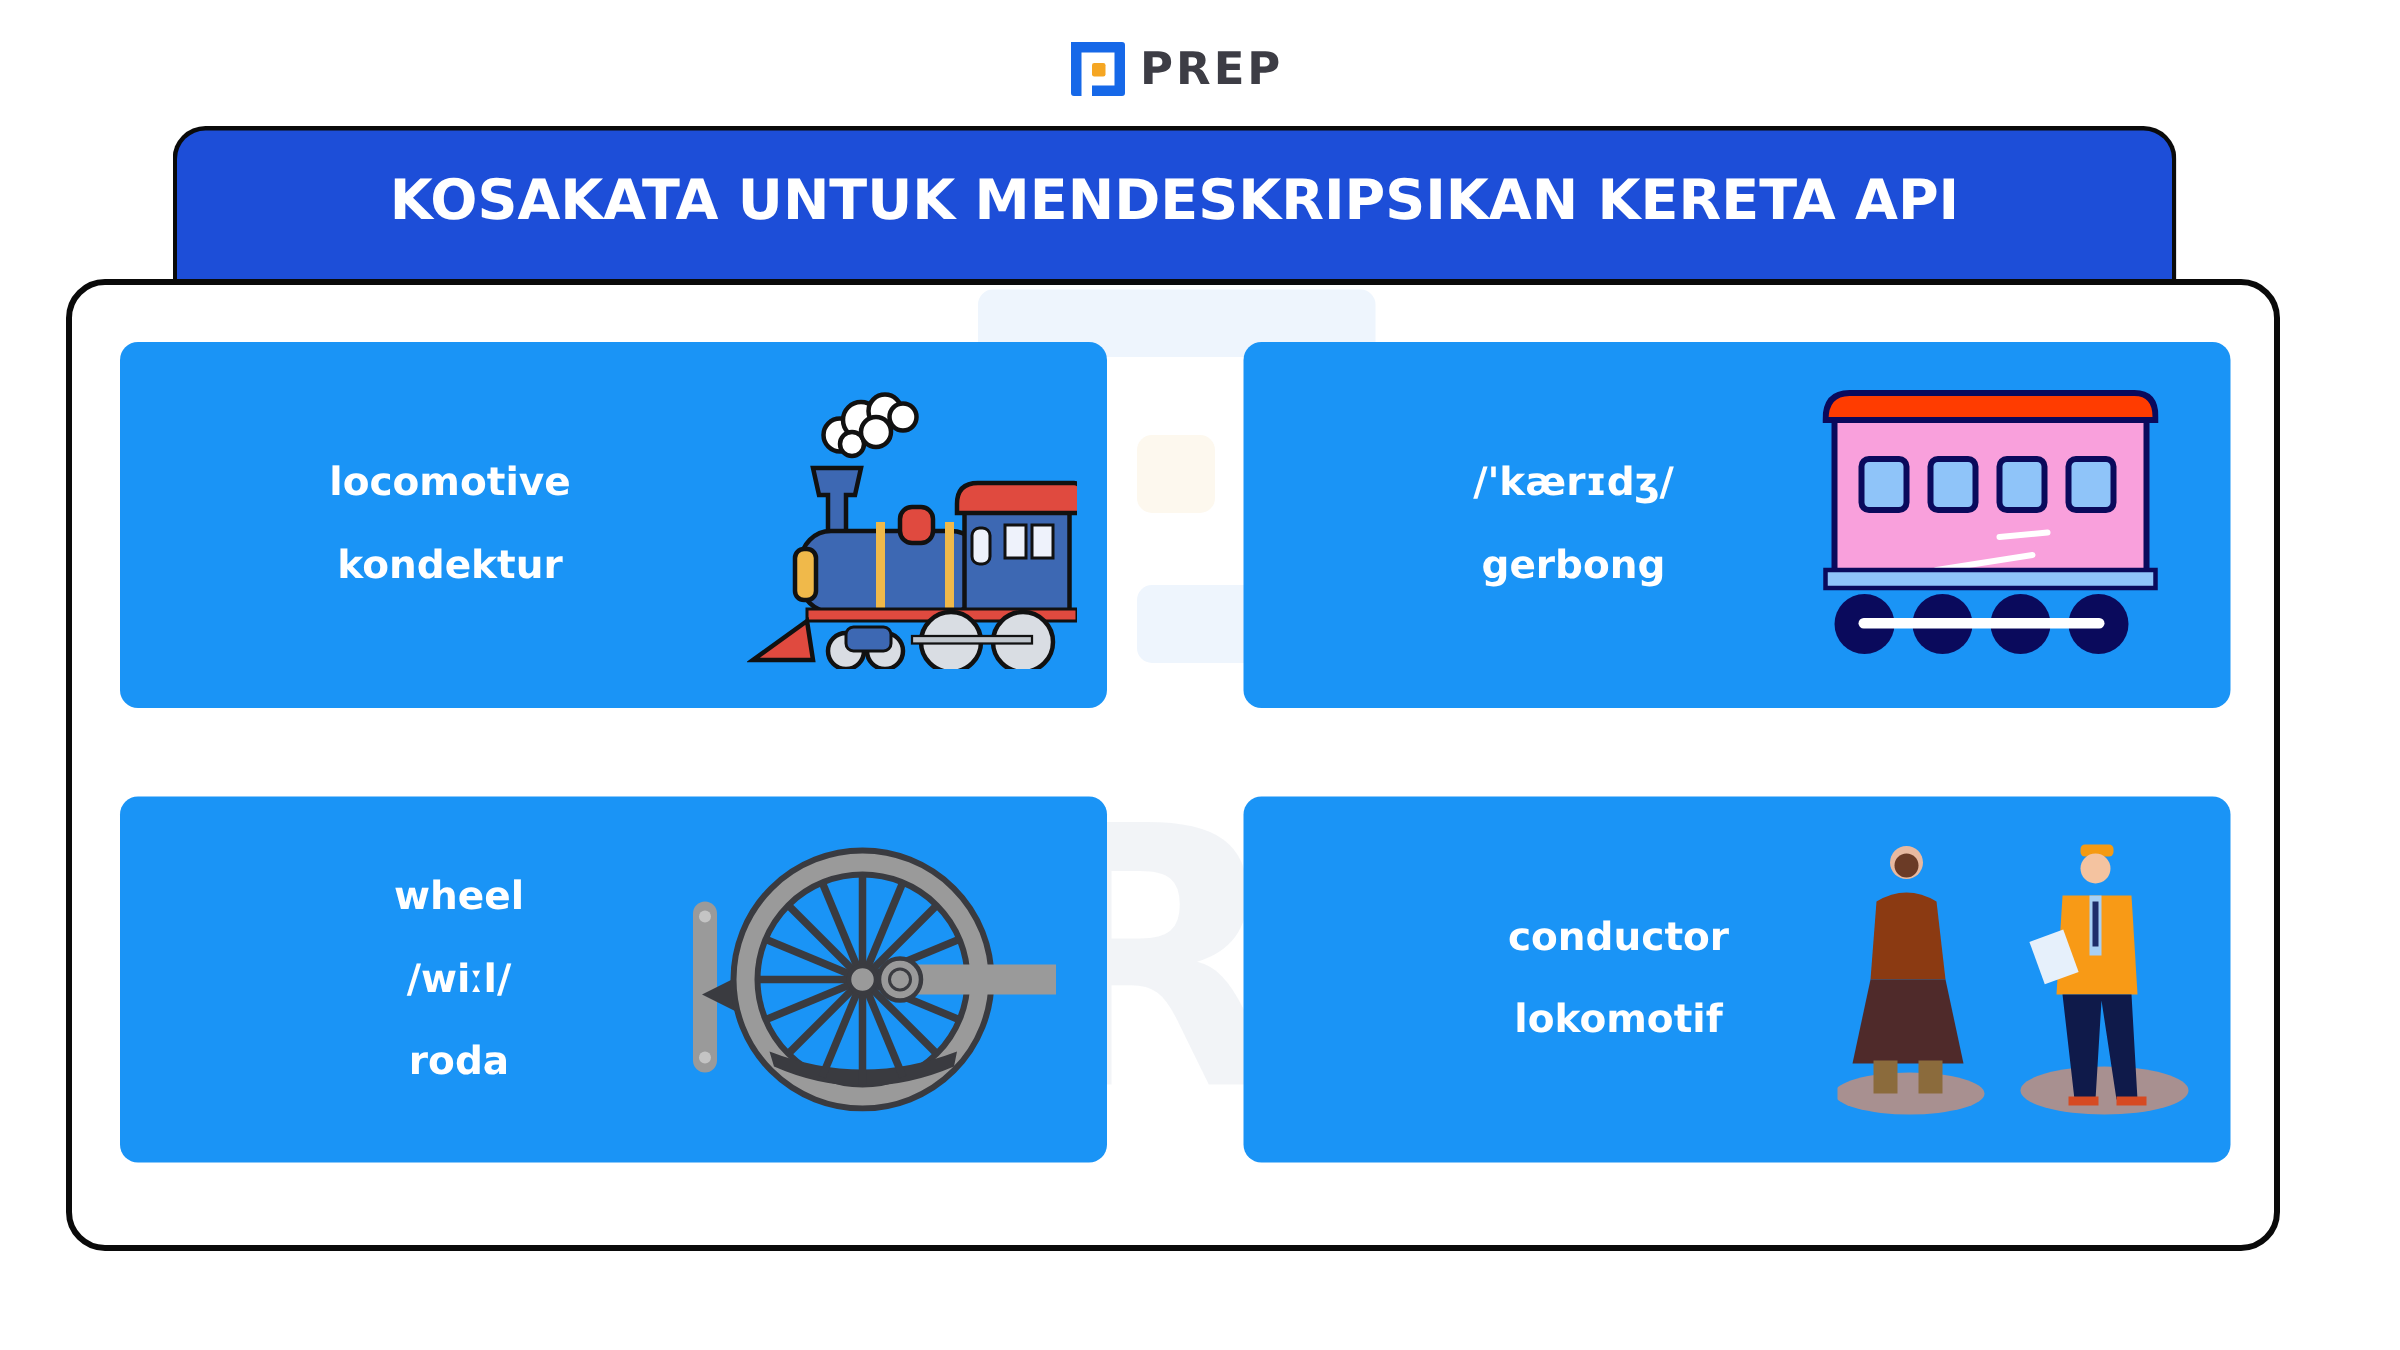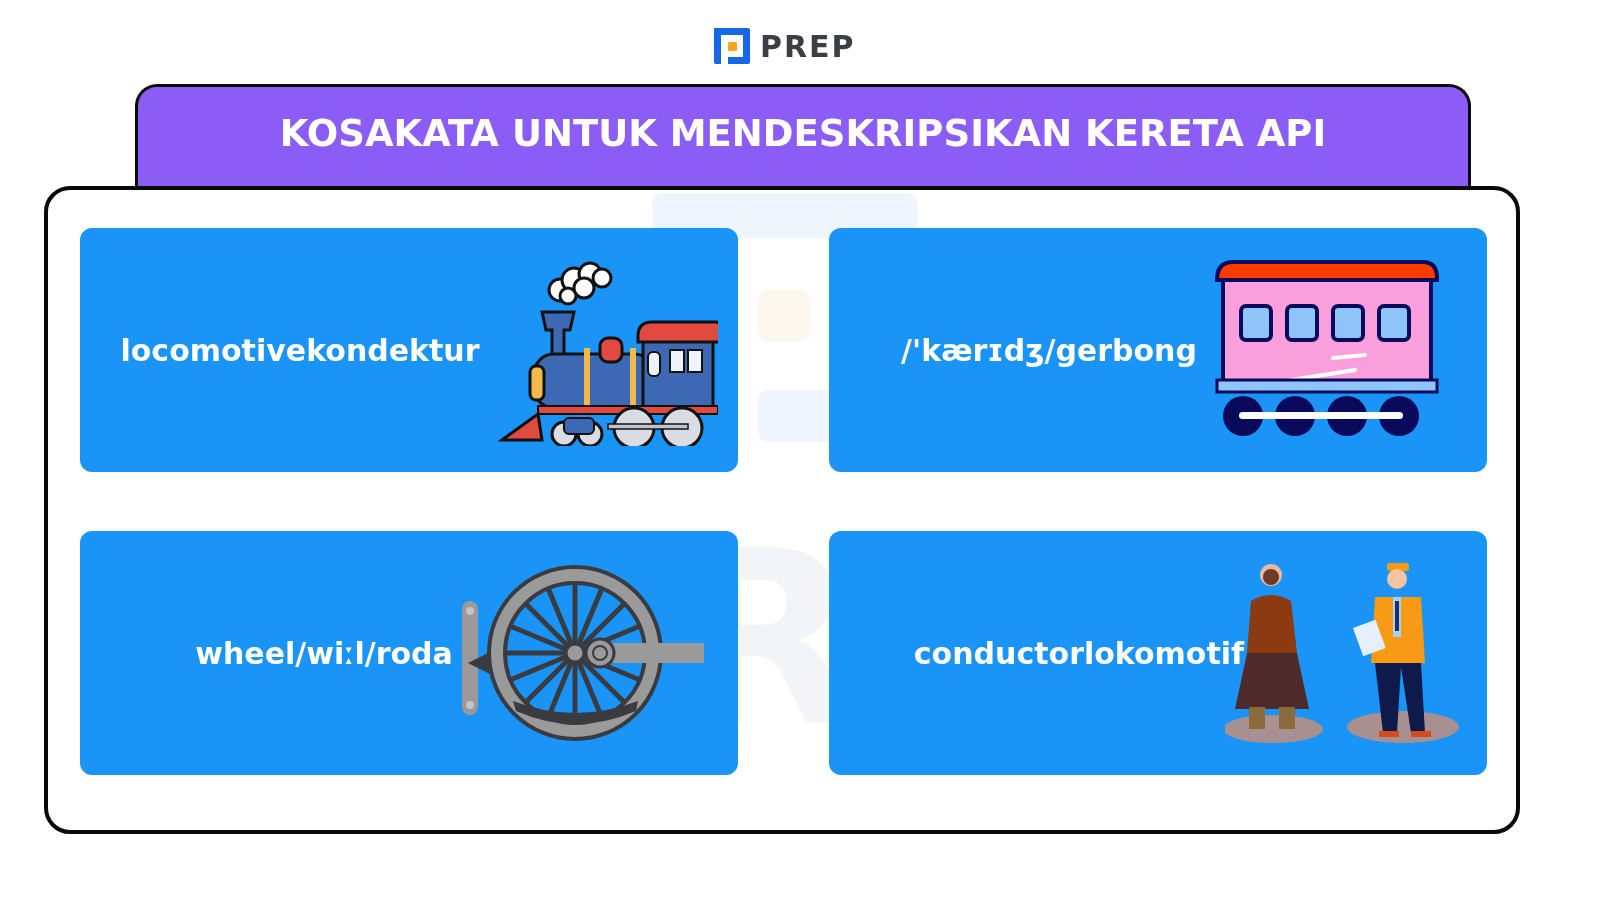--- a/index.html
+++ b/index.html
@@ -6,23 +6,23 @@
   body {
     width: 1600px; height: 900px; background: #ffffff; position: relative; overflow: hidden;
     font-family: "Liberation Sans", "DejaVu Sans", sans-serif;
   }
   .logo { position: absolute; left: 712px; top: 26px; display: flex; align-items: center; gap: 8px; }
   .logo-mark { width: 40px; height: 40px; position: relative; }
   .logo-text { font-family: "DejaVu Sans", sans-serif; font-weight: bold; font-size: 30px; color: #3d3d45; letter-spacing: 2px; }
 
   .title-tab {
     position: absolute; left: 115px; top: 84px; width: 1336px; height: 104px;
-    background: #8b5cf6; border: 3px solid #0a0a0a; border-bottom: none;
+    background: #1d4ed8; border: 3px solid #0a0a0a; border-bottom: none;
     border-radius: 22px 22px 0 0; box-sizing: border-box;
-    display: flex; align-items: center; justify-content: center; margin-left: 20px;
+    display: flex; align-items: center; justify-content: center;
   }
   .title-text {
     color: #ffffff; font-family: "DejaVu Sans", sans-serif; font-weight: bold;
     font-size: 37px; letter-spacing: 0px; margin-top: -8px;
   }
 
   .panel {
     position: absolute; left: 44px; top: 186px; width: 1476px; height: 648px;
     border: 4px solid #0a0a0a; border-radius: 26px; box-sizing: border-box; background: #ffffff;
   }
@@ -32,23 +32,23 @@
   .wm-letters {
     position: absolute; left: 478px; top: 520px; font-family: "DejaVu Sans", sans-serif; font-weight: bold;
     font-size: 240px; color: rgba(210,215,225,0.28); letter-spacing: 20px; line-height: 1;
   }
 
   .card {
     position: absolute; width: 658px; height: 244px; background: #1a94f6; border-radius: 12px;
     overflow: hidden;
   }
   .card-text {
-    position: absolute; top: 0; height: 100%; display: flex; flex-direction: row;
+    position: absolute; top: 0; height: 100%; display: flex; flex-direction: column;
     justify-content: center; align-items: center; color: #ffffff;
-    font-family: "DejaVu Sans", sans-serif; font-weight: bold; font-size: 30px; line-height: 55px;
+    font-family: "DejaVu Sans", sans-serif; font-weight: bold; font-size: 26px; line-height: 55px;
     text-align: center;
   }
   .card-illus { position: absolute; }
 </style>
 </head>
 <body>
 
 <div class="logo">
   <div class="logo-mark">
     <svg width="40" height="40" viewBox="0 0 40 40">
@@ -140,21 +140,21 @@
           <circle cx="80" cy="158" r="20"></circle>
         <circle cx="132" cy="158" r="20"></circle>
           <circle cx="184" cy="158" r="20"></circle>
       </g>
       <rect x="24" y="154" width="164" height="7" rx="3.5" fill="#fff"></rect>
     </svg>
   </div>
 </div>
 
 <div class="card" style="left:80px;top:531px;">
-  <div class="card-text" style="left:0;width:452px;padding-left:18px;">
+  <div class="card-text" style="left:0;width:452px;">
     <span>wheel</span>
     <span>/wiːl/</span>
     <span>roda</span>
   </div>
   <div class="card-illus" style="left:378px;top:30px;">
     <svg width="250" height="180" viewBox="0 0 250 180">
       <rect x="4" y="40" width="16" height="114" rx="8" fill="#9a9a9a"></rect>
       <circle cx="12" cy="50" r="4" fill="#c4c4c4"></circle>
         <circle cx="12" cy="144" r="4" fill="#c4c4c4"></circle>
       <path d="M10 102 L42 86 V118 Z" fill="#3a3b40"></path>

